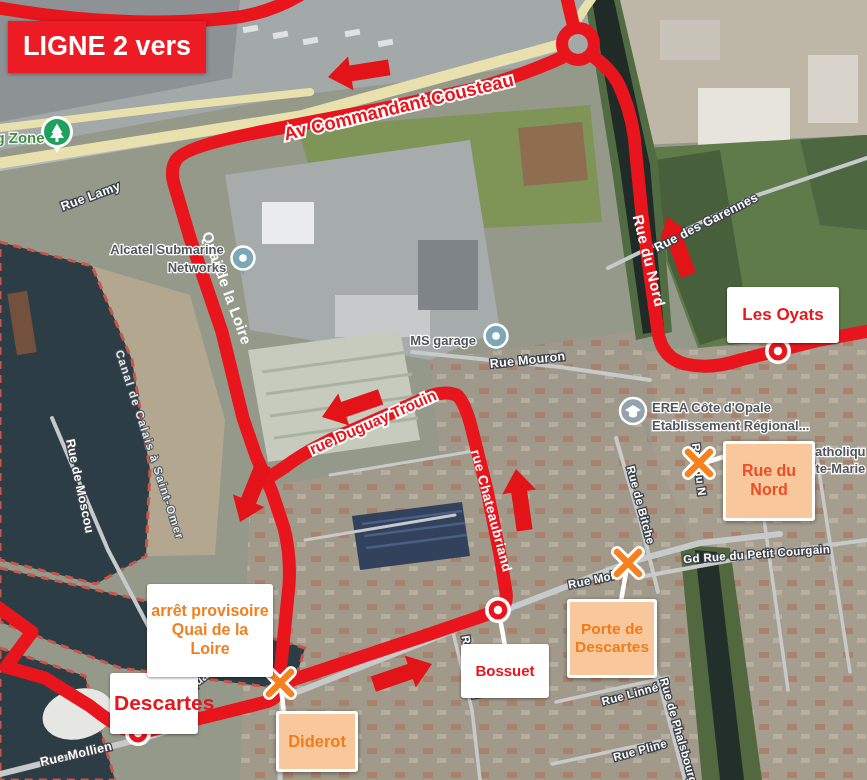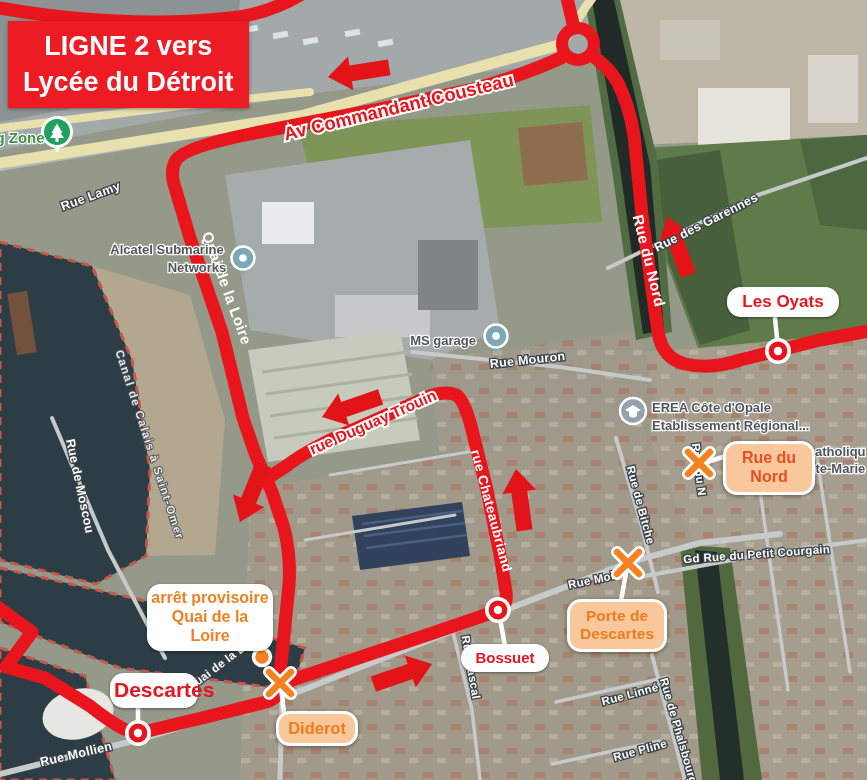--- a/index.html
+++ b/index.html
@@ -19,21 +19,21 @@
   .poilabel.zone{fill:#3f9044;font-size:15px;}
   
   .rlabel-red{font:bold 15.5px "Liberation Sans",sans-serif;fill:#e8151d;stroke:#fff;
           stroke-width:4px;paint-order:stroke;}
   .rlabel-red.big{font-size:18.5px;}
   .rlabel-white{font:bold 15px "Liberation Sans",sans-serif;fill:#fff;letter-spacing:.4px;}
   .rlabel-white.sm{font-size:13.5px;}
 
   
   .co{position:absolute;background:#fff;color:#e8151d;font-weight:bold;text-align:center;
-      border-radius:14px;box-shadow:0 1px 3px rgba(0,0,0,.45);line-height:1.18;padding:5px 4px;}
+      border-radius:3px;box-shadow:0 1px 3px rgba(0,0,0,.45);line-height:1.18;padding:18px 4px;}
   .co.orange{color:#f08021;}
   .co.peach{background:#f8c79c;border:3px solid #fff;color:#f07d1b;box-sizing:border-box;
       box-shadow:0 1px 4px rgba(0,0,0,.45);}
   .co.rdn{color:#ee4d22;}
 
   .title{position:absolute;left:8px;top:6px;background:#ed1b23;color:#fff;font-weight:bold;
       font-size:27px;line-height:1.32;padding:8px 15px;text-align:center;
       box-shadow:0 1px 4px rgba(0,0,0,.4);margin-top:15px;}
 </style>
 </head>
@@ -241,36 +241,35 @@
     <use href="#ringstop" transform="translate(138,733)"></use>
     <use href="#xstop" transform="translate(699,463)"></use>
     <use href="#xstop" transform="translate(628,563)"></use>
     <use href="#xstop" transform="translate(280,683)"></use>
     <circle cx="262" cy="657" r="8.5" fill="#f5821f" stroke="#fff" stroke-width="3.5"></circle>
   </g>
 </svg>
 
 <div class="title">
   <div>LIGNE 2 vers</div>
-  <div>Lycée du Détroit</div>
 </div>
 
 <div class="co" style="left:727px;top:287px;width:104px;font-size:17px;">Les Oyats</div>
 
 <div class="co" style="left:461px;top:644px;width:80px;font-size:15px;">Bossuet</div>
 
 <div class="co" style="left:110px;top:673px;width:80px;font-size:21px;">Descartes</div>
 
 <div class="co orange" style="left:147px;top:584px;width:118px;font-size:16px;">
   <div>arrêt provisoire</div>
   <div>Quai de la Loire</div>
 </div>
 
 <div class="co peach" style="left:276px;top:711px;width:82px;font-size:16.5px;">Diderot</div>
 
-<div class="co peach" style="left:567px;top:599px;width:100px;font-size:15.5px;">
+<div class="co peach" style="left:567px;top:599px;width:90px;font-size:15.5px;">
   <div>Porte de</div>
   <div>Descartes</div>
 </div>
 
 <div class="co peach rdn" style="left:723px;top:441px;width:92px;font-size:16px;">Rue du Nord</div>
 
 </div>
 
 </body></html>

